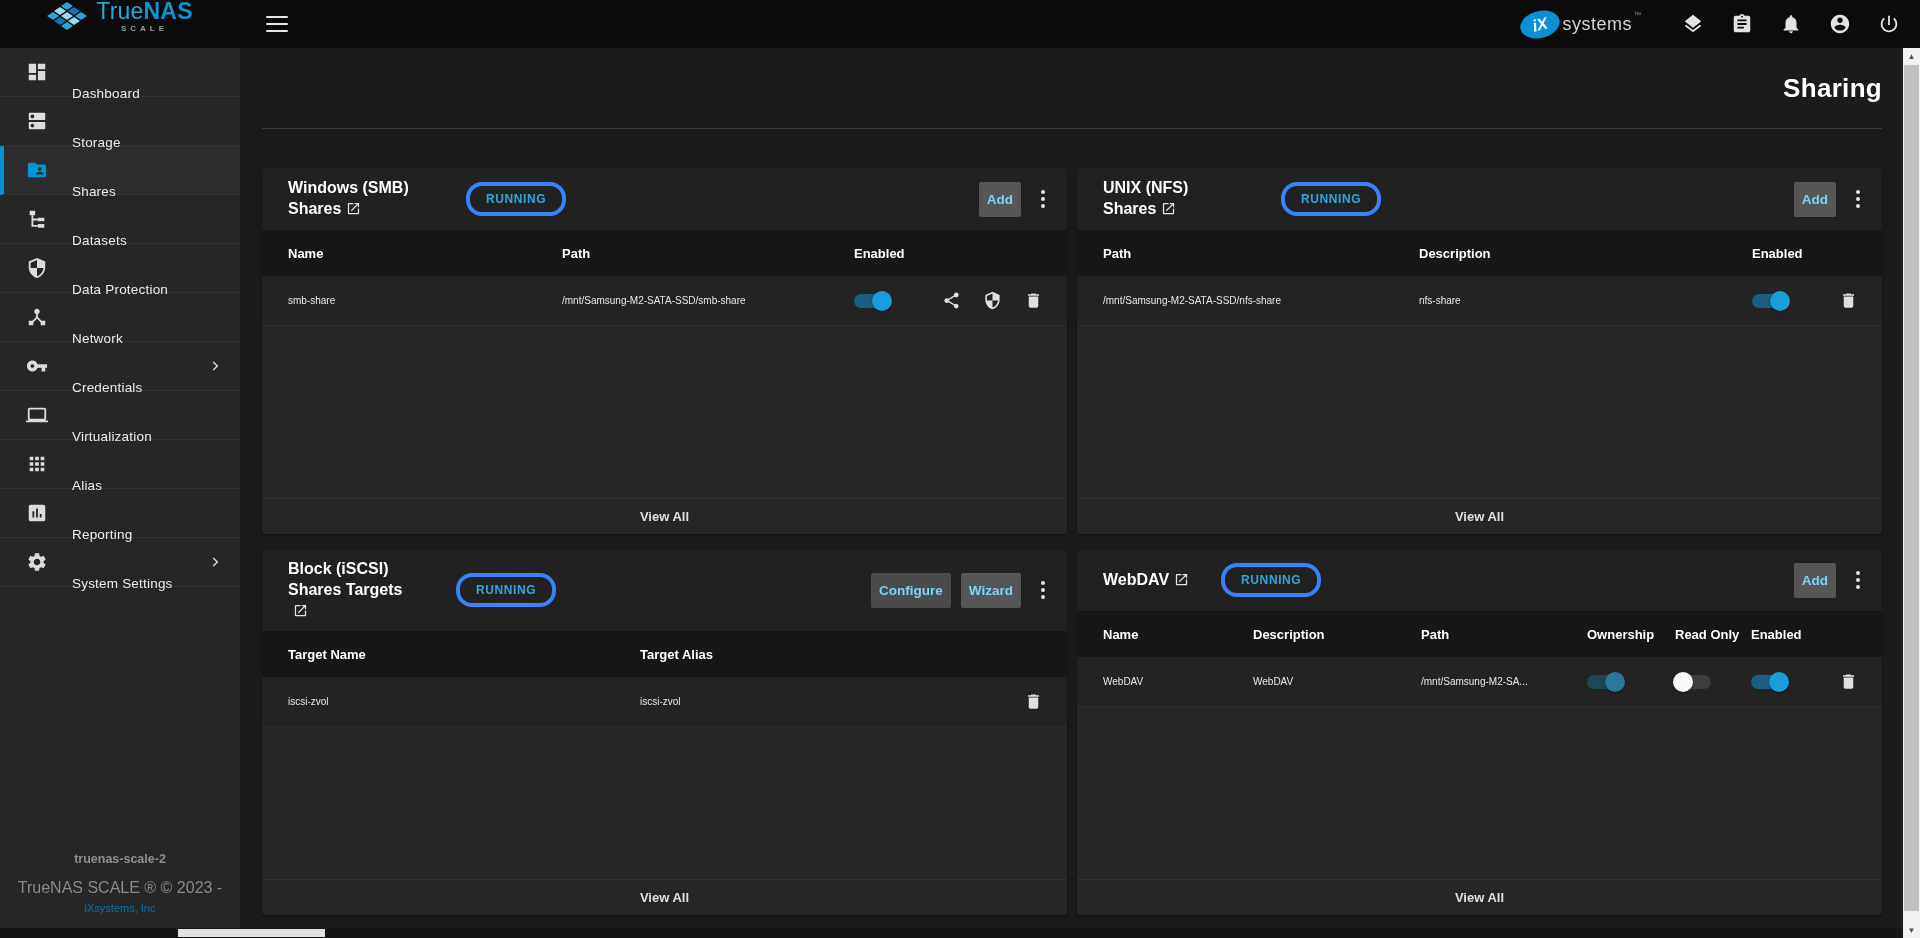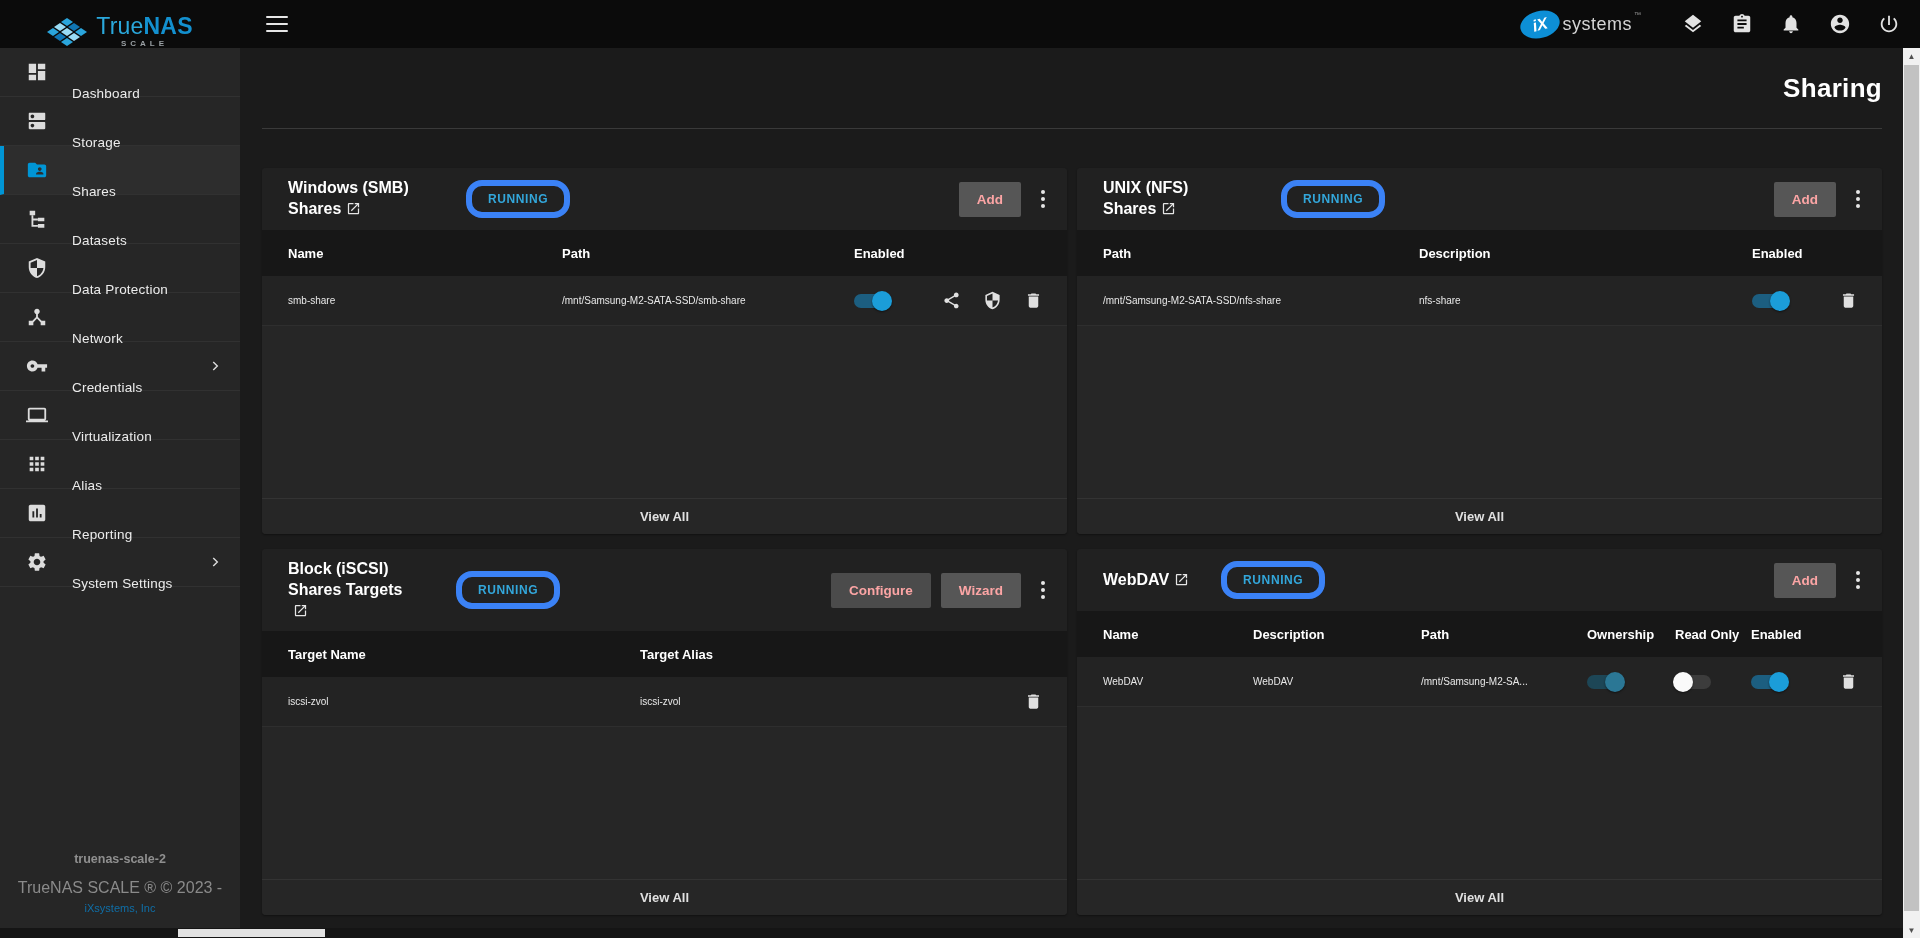--- a/index.html
+++ b/index.html
@@ -1,20 +1,20 @@
 <!DOCTYPE html>
 <html><head>
 <meta charset="utf-8">
 <style>
   * { margin:0; padding:0; box-sizing:border-box; }
   html,body { width:1920px; height:938px; background:#1b1b1b; font-family:"Liberation Sans", sans-serif; overflow:hidden; position:relative; color:#e8e8e8; }
 
   
   .topbar { position:absolute; top:0; left:0; width:1920px; height:48px; background:#0b0b0b; display:flex; align-items:center; z-index:10; }
-  .logo-area { width:240px; height:48px; display:flex; align-items:flex-end; justify-content:center; gap:9px; }
+  .logo-area { width:240px; height:48px; display:flex; align-items:flex-start; justify-content:center; gap:9px; }
   .brand-text { line-height:1; }
   .brand-line { font-size:23px; letter-spacing:0.2px; }
   .brand-true { color:#2aa8dc; font-weight:400; }
   .brand-nas { color:#1390cf; font-weight:700; }
   .brand-edition { display:block; text-align:center; font-size:8px; letter-spacing:4px; color:#9aa0a4; margin-top:2px; font-weight:700; }
   .hamburger { margin-left:26px; width:22px; height:16px; display:flex; flex-direction:column; justify-content:space-between; cursor:pointer; }
   .hamburger span { display:block; height:2px; background:#e6e6e6; border-radius:1px; }
   .topbar-right { margin-left:auto; display:flex; align-items:center; gap:27px; padding-right:20px; }
   .ix-logo { display:flex; align-items:flex-start; gap:2px; margin-right:14px; }
   .ix-ellipse { width:40px; height:27px; background:#0d8fd6; border-radius:50%; transform:rotate(-14deg); display:flex; align-items:center; justify-content:center; color:#fff; font-weight:700; font-style:italic; font-size:16px; }
@@ -41,23 +41,23 @@
   .title-divider { margin-top:24px; border-bottom:1px solid #3a3a3a; }
   .cards-grid { margin-top:39px; display:grid; grid-template-columns:805px 805px; grid-auto-rows:366px; gap:15px 10px; }
 
   
   .card { background:#262626; border-radius:4px; display:flex; flex-direction:column; overflow:hidden; box-shadow:0 1px 2px rgba(0,0,0,.4); }
   .card-header { background:#212121; min-height:62px; display:flex; align-items:center; padding:10px 16px 10px 26px; }
   .card-title { font-size:16px; font-weight:700; color:#fff; line-height:1.3; width:138px; }
   .card-title.narrow { width:128px; }
   .card-title.nowrap { width:auto; white-space:nowrap; }
   .ext-link { width:15px; height:15px; fill:#e6e6e6; margin-left:5px; vertical-align:-2px; cursor:pointer; }
-  .status-pill { margin-left:40px; border:6px solid #3b82f6; color:#33a7db; border-radius:16px; padding:6px 16px; font-size:12px; font-weight:600; letter-spacing:0.6px; flex:none; cursor:default; }
+  .status-pill { margin-left:40px; border:4px solid #3b82f6; color:#33a7db; border-radius:16px; padding:6px 16px; font-size:12px; font-weight:600; letter-spacing:0.6px; flex:none; cursor:default; }
   .header-spacer { flex:1; }
-  .btn { background:#565656; color:#fca5a5; font-weight:700; font-size:13.5px; font-family:inherit; padding:10px 18px; border:none; border-radius:2px; margin-left:10px; cursor:pointer; flex:none; }
+  .btn { background:#565656; color:#7dd3fc; font-weight:700; font-size:13.5px; font-family:inherit; padding:10px 8px; border:none; border-radius:2px; margin-left:10px; cursor:pointer; flex:none; }
   .btn.darker { background:#4b4b4b; }
   .kebab { margin-left:14px; padding:4px 6px; display:flex; flex-direction:column; gap:3px; align-items:center; cursor:pointer; flex:none; }
   .kebab i { width:4px; height:4px; border-radius:50%; background:#e6e6e6; }
 
   .table-head { background:#171717; height:46px; display:grid; align-items:center; padding:0 24px 0 26px; font-size:13px; font-weight:700; color:#fff; }
   .table-row { background:#232323; height:50px; display:grid; align-items:center; padding:0 24px 0 26px; font-size:10px; color:#e8e8e8; border-bottom:1px solid #2e2e2e; }
   .grid-smb { grid-template-columns:274px 292px 1fr 112px; }
   .grid-nfs { grid-template-columns:316px 333px 1fr 40px; }
   .grid-iscsi { grid-template-columns:352px 1fr 40px; }
   .grid-webdav { grid-template-columns:150px 168px 166px 88px 76px 66px 1fr; }

